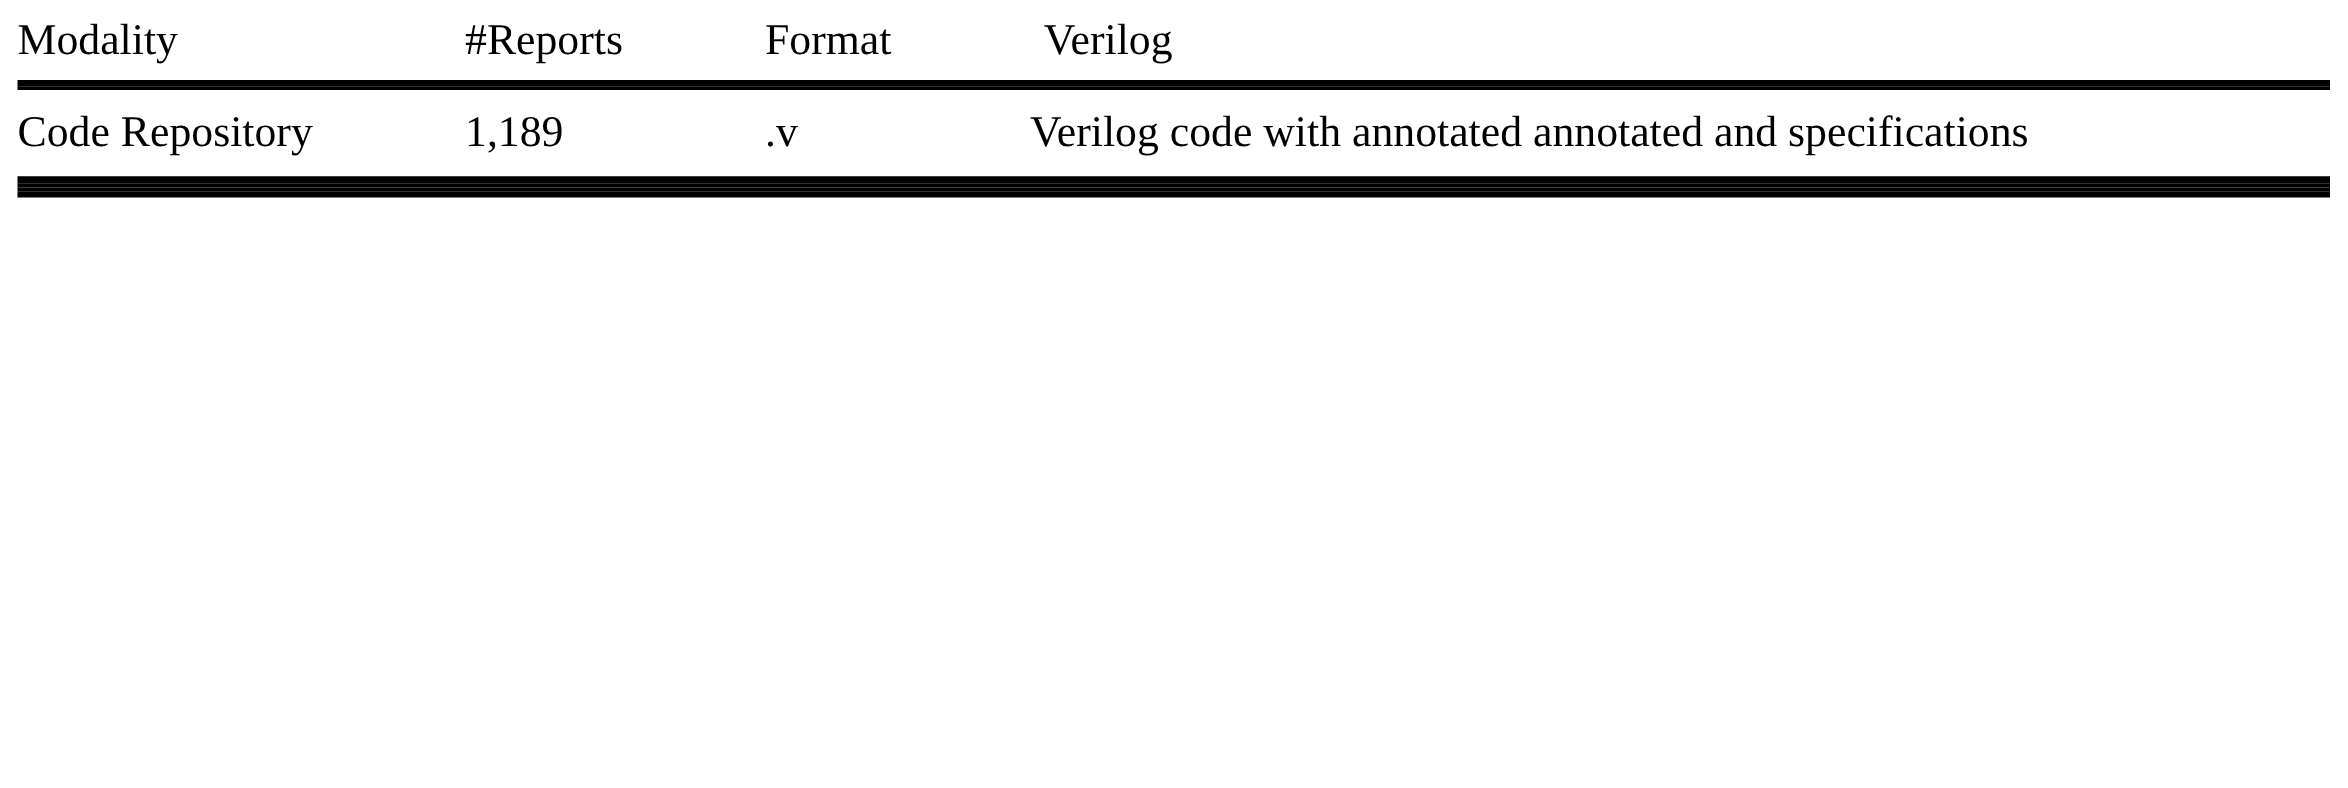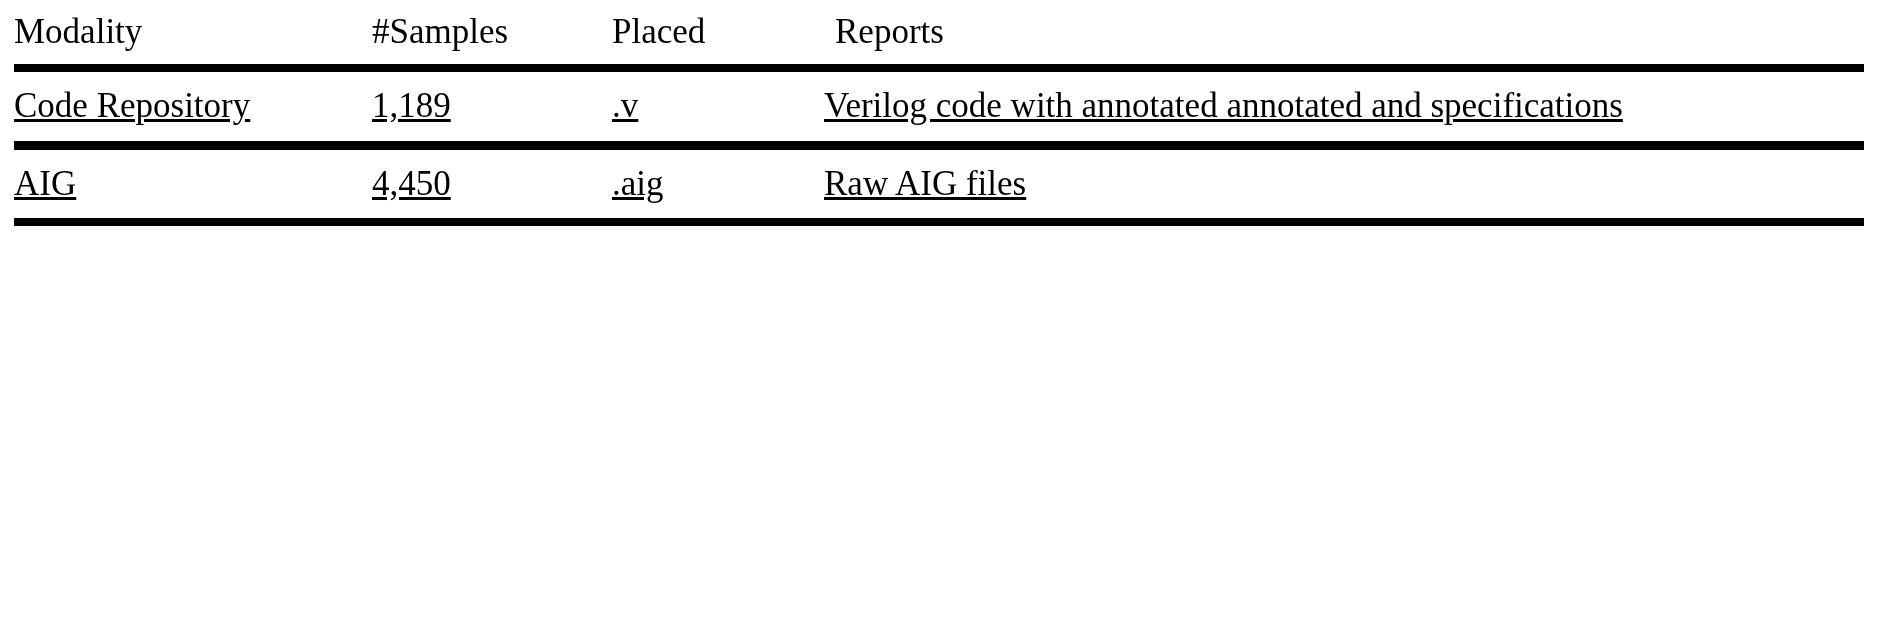--- a/index.html
+++ b/index.html
@@ -52,21 +52,20 @@
     text-align: left;
     font-weight: normal;
     vertical-align: middle;
     padding: 11px 0 12px 0;
   }
 
   tbody td {
     text-align: left;
     vertical-align: middle;
     padding: 12px 0 13px 0;
-    text-decoration: underline;
   }
 
   tbody tr.row-single td { padding: 13px 0 14px 0; }
   tbody tr.row-double td { padding: 11px 0 12px 0; }
 
   
   col.c-modality { width: 358px; }
   col.c-samples  { width: 240px; }
   col.c-format   { width: 212px; }
   col.c-contents { width: auto; }
@@ -89,23 +88,23 @@
 
     <tbody>
       <tr class="rule-top">
         <td colspan="4"></td>
       </tr>
     </tbody>
 
     <thead>
       <tr>
         <th>Modality</th>
-        <th>#Samples</th>
-        <th>Placed</th>
-        <th class="pad-l">Reports</th>
+        <th>#Reports</th>
+        <th>Format</th>
+        <th class="pad-l">Verilog</th>
       </tr>
     </thead>
 
     <tbody>
 
       <tr class="rule-mid">
         <td colspan="4"></td>
       </tr>
 
       <tr class="row-single">
@@ -126,30 +125,20 @@
 
       <tr class="rule-mid">
         <td colspan="4"></td>
       </tr>
 
 
       <tr class="rule-mid">
         <td colspan="4"></td>
       </tr>
 
-      <tr class="row-single">
-        <td>AIG</td>
-        <td>4,450</td>
-        <td class="cell-lines">
-          <div>.aig</div>
-        </td>
-        <td class="cell-lines pad-l">
-          <div>Raw AIG files</div>
-        </td>
-      </tr>
 
       <tr class="rule-mid">
         <td colspan="4"></td>
       </tr>
 
 
       <tr class="rule-bottom">
         <td colspan="4"></td>
       </tr>
 

